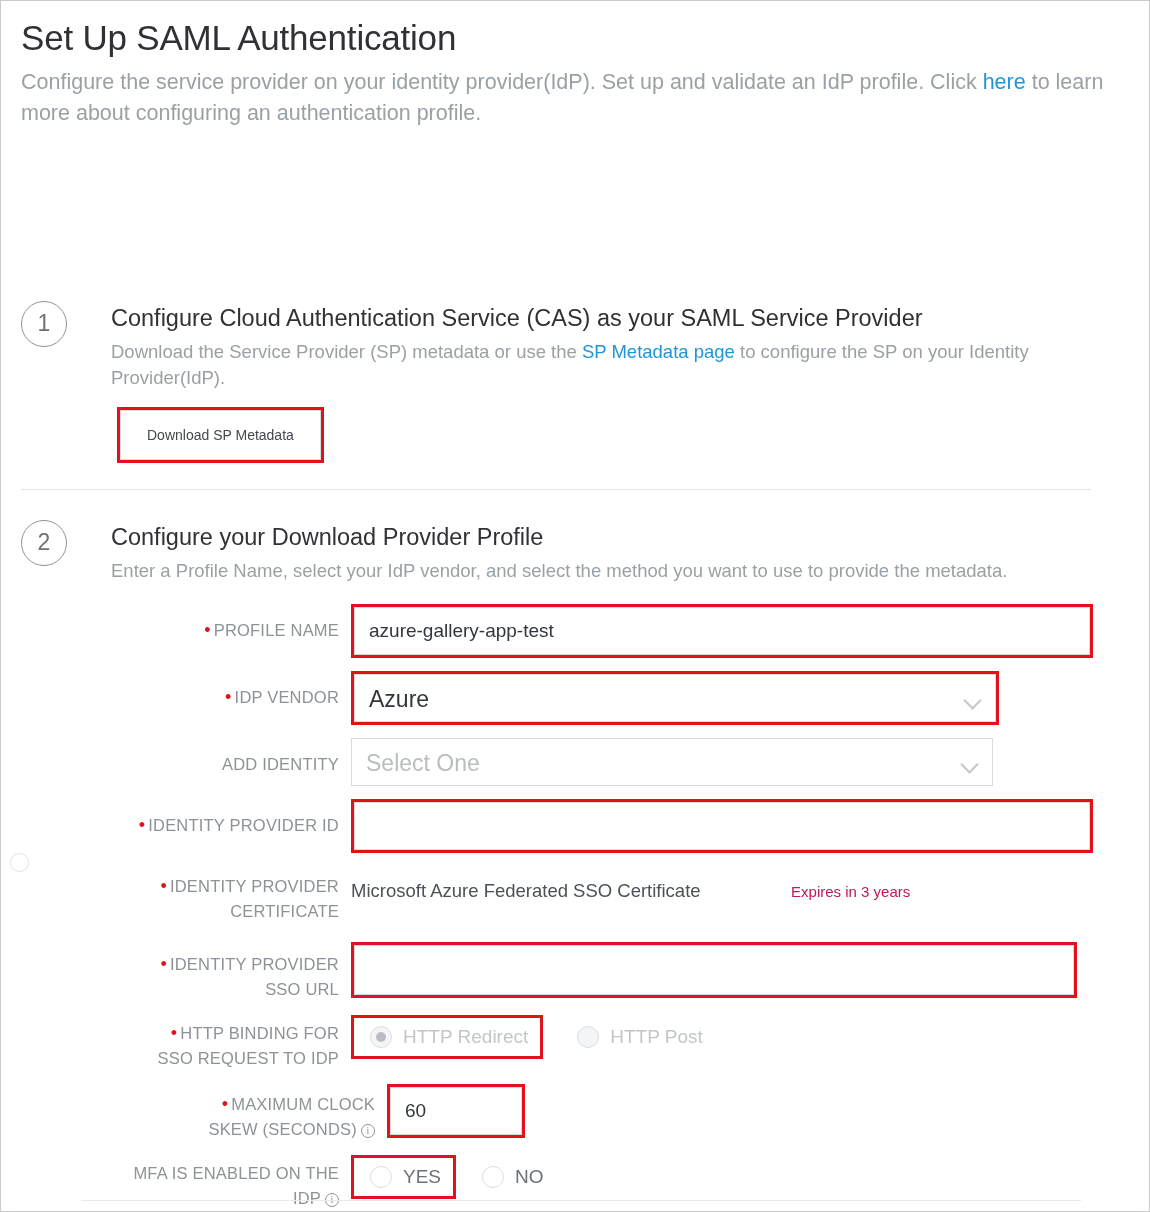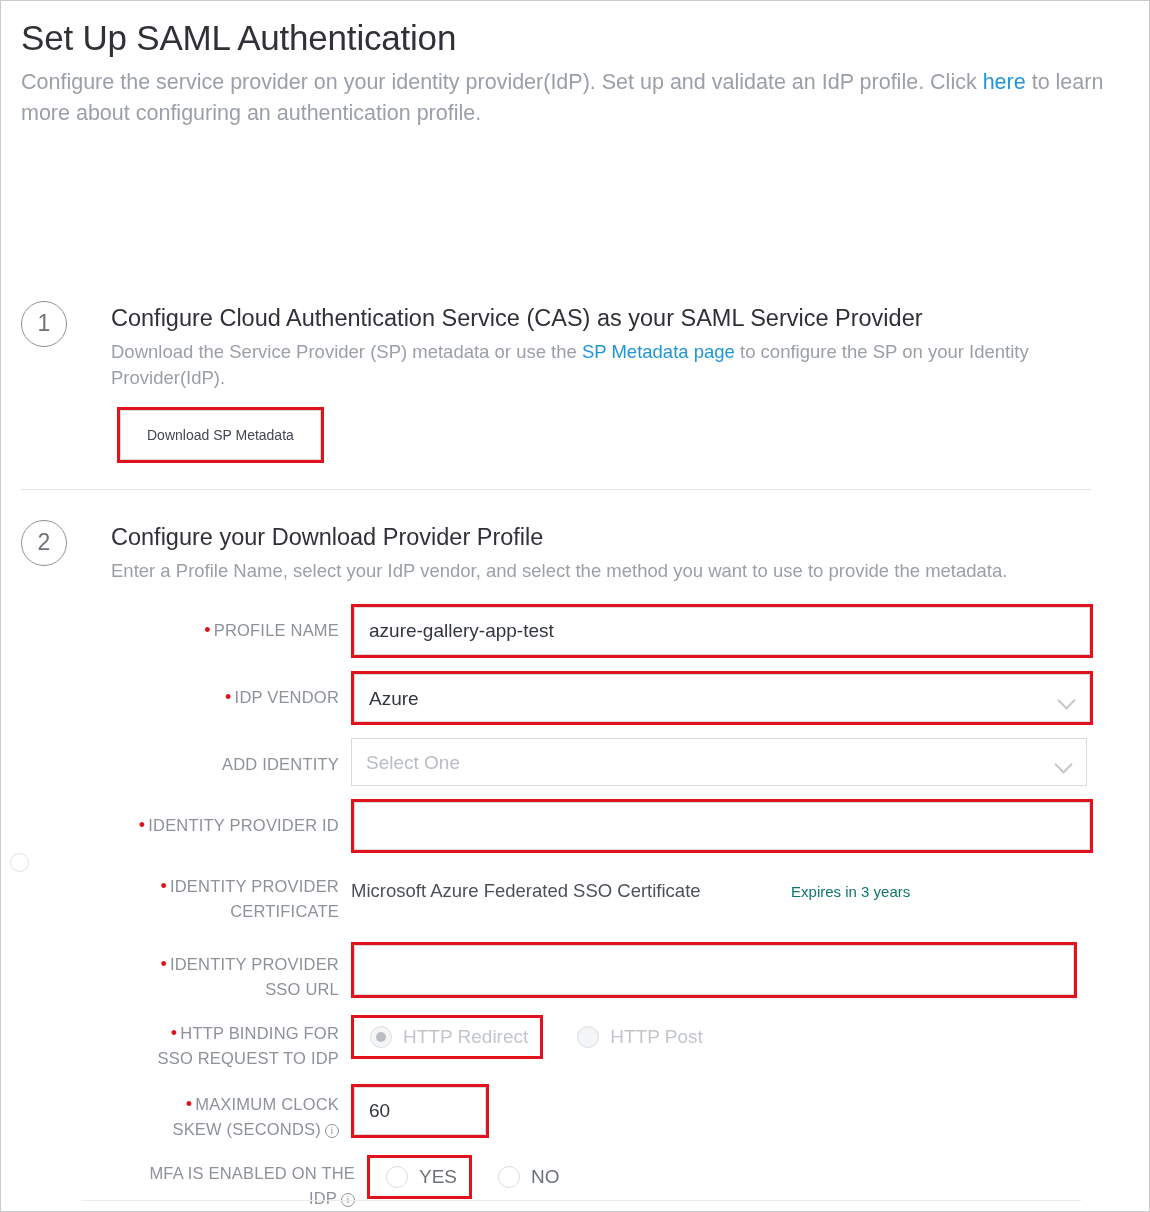--- a/index.html
+++ b/index.html
@@ -157,25 +157,25 @@
     font-family: inherit;
     color: #32373d;
     padding: 0 14px;
     outline: none;
   }
   .inp::placeholder { color: #b9bdc2; }
   .inp.short { width: 132px; }
   .inp.sso { width: 720px; height: 50px; }
 
   .sel {
-    width: 736px;
+    width: 642px;
     height: 48px;
     border: 1px solid #d8dadd;
     background: #ffffff;
-    font-size: 19px;
+    font-size: 23px;
     color: #32373d;
     padding: 12px 14px;
     position: relative;
     line-height: 24px;
   }
   .sel.placeholder-txt { color: #b9bdc2; }
   .chev {
     position: absolute;
     right: 16px; top: 19px;
     width: 13px; height: 13px;
@@ -189,21 +189,21 @@
   .wrap-hl > .inp, .wrap-hl > .sel { border-color: #d8dadd; }
 
   .cert-text {
     font-size: 18.5px;
     color: #4b5158;
     padding-top: 14px;
     display: inline-block;
   }
   .cert-exp {
     font-size: 15px;
-    color: #0f766e;
+    color: #be185d;
     display: inline-block;
     margin-left: 86px;
     padding-top: 16px;
   }
 
   
   .radio-group { display: flex; align-items: center; }
   .radio-item {
     display: flex;
     align-items: center;
@@ -348,30 +348,30 @@
           <span class="radio-dot checked"></span>
           <span class="radio-label">HTTP Redirect</span>
         </div>
         <div class="radio-item" style="margin-left:18px;">
           <span class="radio-dot"></span>
           <span class="radio-label">HTTP Post</span>
         </div>
       </div>
     </div>
 
-    <div class="frow" style="margin-top:12px;">
+    <div class="frow" style="margin-top:12px;padding-left:36px;">
       <div class="flabel tight" style="padding-top:8px;"><span class="req-dot">•</span><span>MAXIMUM CLOCK</span><br><span>SKEW (SECONDS)</span><i class="info-icon">i</i></div>
       <div class="fctrl">
         <span class="wrap-hl">
           <input class="inp short" type="text" value="60" style="">
         </span>
       </div>
     </div>
 
-    <div class="frow" style="margin-top:10px;margin-left:16px;">
+    <div class="frow" style="margin-top:10px;">
       <div class="flabel tight" style="padding-top:6px;"><span>MFA IS ENABLED ON THE</span><br><span>IDP</span><i class="info-icon">i</i></div>
       <div class="fctrl radio-group">
         <div class="radio-item boxed">
           <span class="radio-dot plain"></span>
           <span class="radio-label dark">YES</span>
         </div>
         <div class="radio-item" style="margin-left:10px;">
           <span class="radio-dot plain"></span>
           <span class="radio-label dark">NO</span>
         </div>

